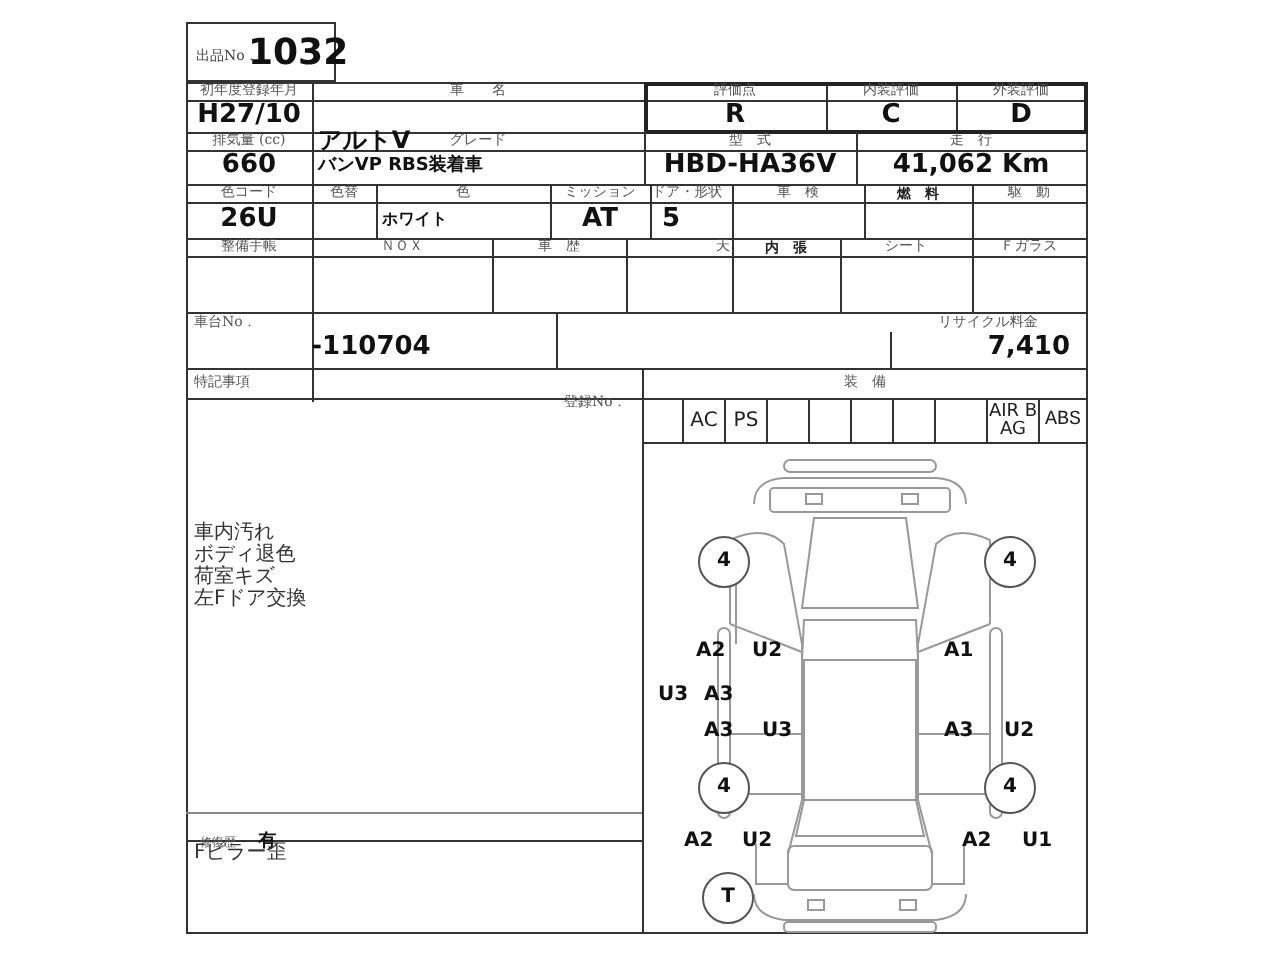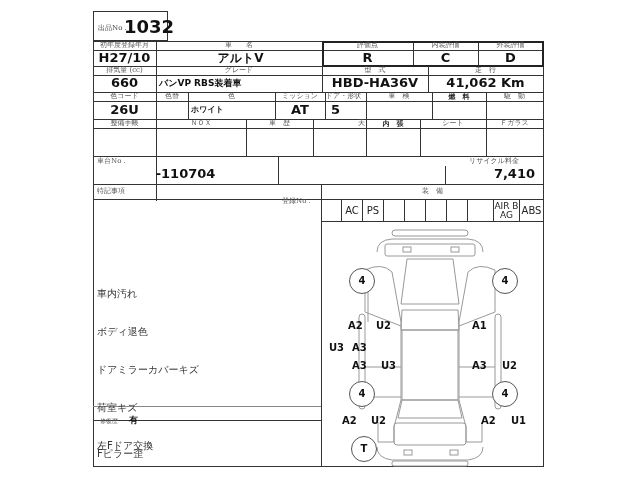--- a/index.html
+++ b/index.html
@@ -4,21 +4,21 @@
 <style>
   html,body{margin:0;padding:0;background:#fff;}
   body{width:640px;height:480px;position:relative;overflow:hidden;font-family:"DejaVu Sans","Liberation Sans",sans-serif;color:#111;}
   .abs{position:absolute;box-sizing:border-box;}
   .lbl{font-family:"DejaVu Serif","Liberation Serif",serif;font-size:7px;color:#555;text-align:center;line-height:9px;white-space:nowrap;overflow:hidden;}
   .lbl.left{text-align:left;padding-left:4px;}
   .val{font-weight:bold;font-size:13px;text-align:center;line-height:16px;white-space:nowrap;overflow:hidden;}
   .val.left{text-align:left;padding-left:3px;}
   .val.small{font-size:9px;}
   .line{position:absolute;background:#333;}
-  .note{font-size:10px;line-height:11px;color:#333;margin-top:27px;}
+  .note{font-size:10px;line-height:11px;color:#333;}
   .eq{font-size:10px;text-align:center;line-height:22px;color:#222;}
   .dmg{position:absolute;font-weight:bold;font-size:10px;color:#111;}
   .circle{position:absolute;border:1px solid #555;border-radius:50%;text-align:center;font-weight:bold;font-size:10px;background:#fff;}
 </style>
 </head>
 <body>
 
 <div class="abs" style="left:93px;top:11px;width:75px;height:30px;border:1px solid #333;">
   <span class="abs" style="left:4px;top:11px;font-family:'DejaVu Serif',serif;font-size:7px;color:#444;">出品No .</span>
   <span class="abs" style="left:30px;top:4px;font-weight:bold;font-size:18px;">1032</span>
@@ -41,21 +41,21 @@
 
 <div class="line" style="left:156px;top:41px;width:1px;height:160px;"></div>
 <div class="line" style="left:322px;top:41px;width:2px;height:26px;"></div>
 <div class="line" style="left:413px;top:41px;width:1px;height:25px;"></div>
 <div class="line" style="left:478px;top:41px;width:1px;height:25px;"></div>
 <div class="abs" style="left:322px;top:41px;width:222px;height:26px;border:2px solid #222;"></div>
 
 <div class="abs lbl" style="left:93px;top:41px;width:63px;">初年度登録年月</div>
 <div class="abs val" style="left:93px;top:50px;width:63px;">H27/10</div>
 <div class="abs lbl" style="left:156px;top:41px;width:166px;">車　　名</div>
-<div class="abs val left" style="left:156px;top:50px;width:166px;font-size:12px;text-align:center;">アルトV</div>
+<div class="abs val left" style="left:156px;top:62px;width:166px;font-size:12px;">アルトV</div>
 <div class="abs lbl" style="left:322px;top:41px;width:91px;">評価点</div>
 <div class="abs val" style="left:322px;top:50px;width:91px;">R</div>
 <div class="abs lbl" style="left:413px;top:41px;width:65px;">内装評価</div>
 <div class="abs val" style="left:413px;top:50px;width:65px;">C</div>
 <div class="abs lbl" style="left:478px;top:41px;width:65px;">外装評価</div>
 <div class="abs val" style="left:478px;top:50px;width:65px;">D</div>
 
 <div class="line" style="left:322px;top:66px;width:1px;height:26px;"></div>
 <div class="line" style="left:428px;top:66px;width:1px;height:26px;"></div>
 <div class="abs lbl" style="left:93px;top:66px;width:63px;">排気量 (cc)</div>
@@ -105,42 +105,41 @@
 <div class="abs val" style="left:93px;top:166px;width:185px;">-110704</div>
 <div class="abs lbl left" style="left:278px;top:157px;width:100px;margin-top:40px;">登録No .</div>
 <div class="abs lbl" style="left:445px;top:157px;width:98px;">リサイクル料金</div>
 <div class="abs val" style="left:445px;top:166px;width:98px;text-align:right;padding-right:8px;">7,410</div>
 
 <div class="line" style="left:321px;top:184px;width:1px;height:283px;"></div>
 <div class="abs lbl left" style="left:93px;top:187px;width:100px;">特記事項</div>
 <div class="abs" style="left:97px;top:261px;width:220px;">
   <div class="note">車内汚れ</div>
   <div class="note">ボディ退色</div>
-  <div class="note">ドアミラーカバーキズ</div>
   <div class="note">荷室キズ</div>
   <div class="note">左Fドア交換</div>
 </div>
 <div class="abs" style="left:100px;top:408px;">
   <span style="font-family:'DejaVu Serif',serif;font-size:6px;color:#555;">修復歴</span>
   <span style="font-weight:bold;font-size:9px;margin-left:6px;">有</span>
 </div>
 <div class="abs note" style="left:97px;top:421px;">Fピラー歪</div>
 
 <div class="abs lbl" style="left:322px;top:187px;width:221px;">装　備</div>
 <div class="abs" style="left:322px;top:199px;width:221px;height:23px;border-top:1px solid #333;border-bottom:1px solid #333;display:flex;">
   <div class="eq" style="width:19px;border-right:1px solid #333;"></div>
   <div class="eq" style="width:20px;border-right:1px solid #333;">AC</div>
   <div class="eq" style="width:20px;border-right:1px solid #333;">PS</div>
   <div class="eq" style="width:20px;border-right:1px solid #333;"></div>
   <div class="eq" style="width:20px;border-right:1px solid #333;"></div>
   <div class="eq" style="width:20px;border-right:1px solid #333;"></div>
   <div class="eq" style="width:20px;border-right:1px solid #333;"></div>
   <div class="eq" style="width:25px;border-right:1px solid #333;"></div>
   <div class="eq" style="width:25px;border-right:1px solid #333;font-size:9px;line-height:9px;padding-top:2px;word-break:break-all;">AIR BAG</div>
-  <div class="eq" style="flex:1;">ABS</div>
+  <div class="eq" style="flex:1;font-family:Liberation Mono, monospace;">ABS</div>
 </div>
 
 <svg class="abs" style="left:322px;top:222px;" width="221" height="245" viewBox="0 0 221 245">
   <g fill="none" stroke="#999" stroke-width="1">
 
     <rect x="70" y="8" width="76" height="6" rx="3"></rect>
     <path d="M55 30 Q55 18 70 17 L146 17 Q161 18 161 30"></path>
     <rect x="63" y="22" width="90" height="12" rx="2"></rect>
     <rect x="81" y="25" width="8" height="5"></rect>
     <rect x="129" y="25" width="8" height="5"></rect>

